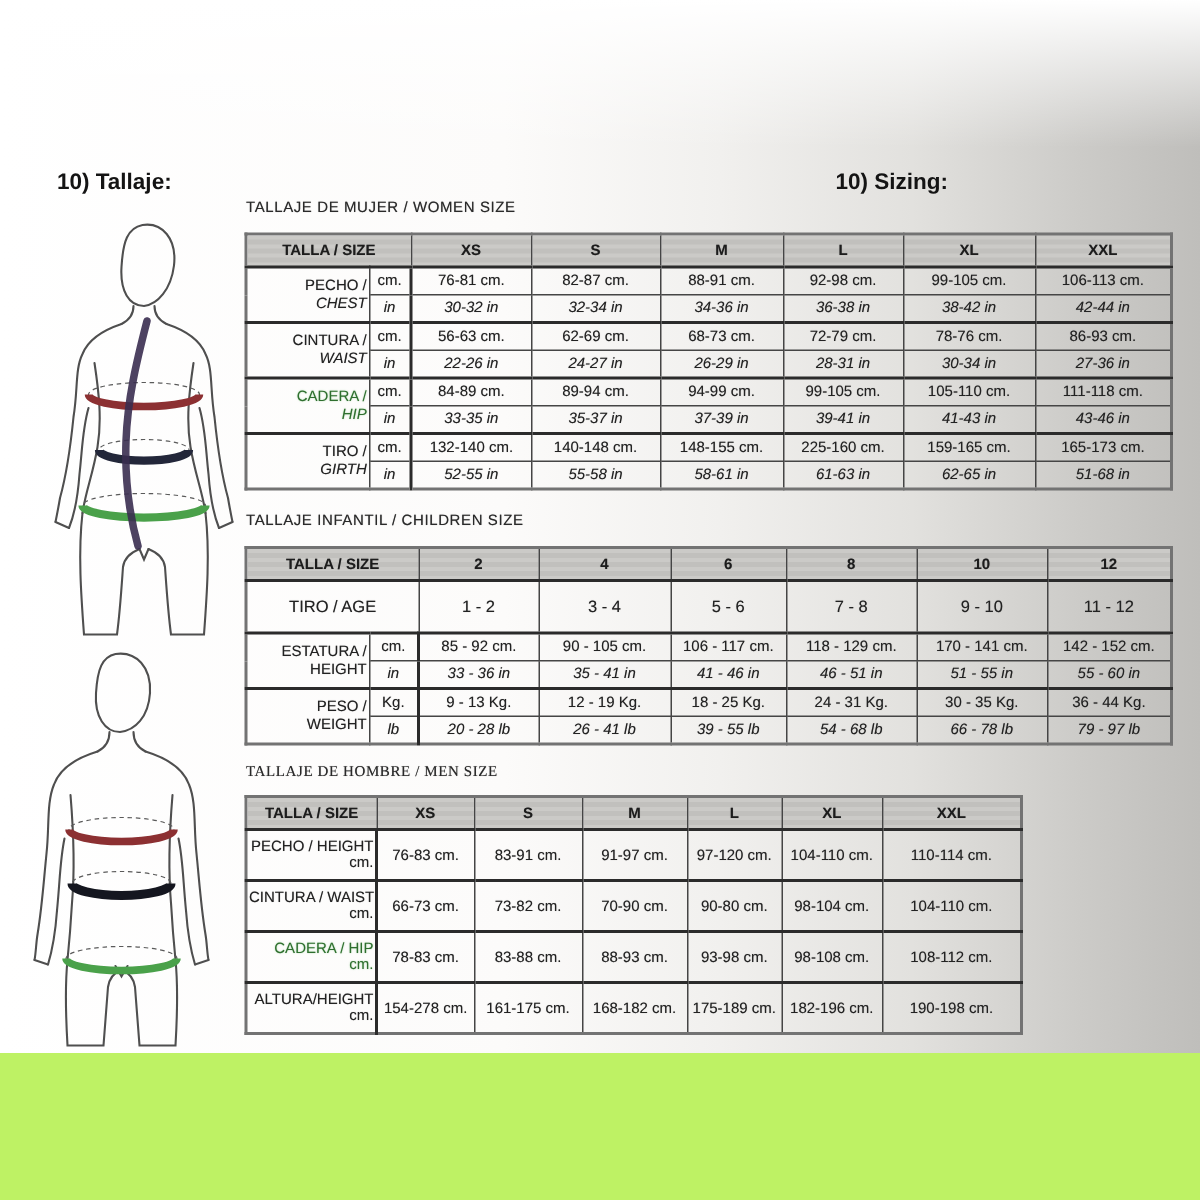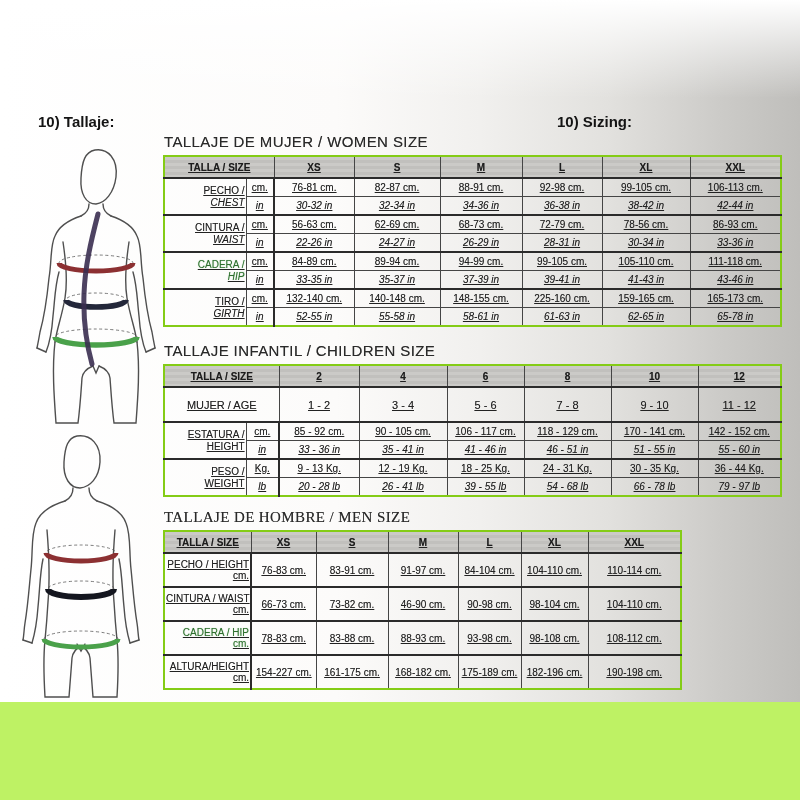--- a/index.html
+++ b/index.html
@@ -3,24 +3,24 @@
 <meta charset="utf-8">
 <style>
   html,body{margin:0;padding:0;background:#fff;}
   #page{position:relative;width:800px;height:800px;background:#bef264;overflow:hidden;
         font-family:"Liberation Sans",sans-serif;color:#1e1e1e;padding-left:40px;}
   .scan-bg{position:absolute;left:0;top:0;width:800px;height:702px;
         background:
           linear-gradient(180deg,#ffffff 0%,rgba(255,255,255,0) 14%),
           linear-gradient(90deg,#ffffff 0%,#fcfbfa 42%,#f1f0ee 60%,#e2e1de 76%,#cccbc8 90%,#bfbebb 100%);}
   .h1{position:absolute;font-size:15px;font-weight:bold;color:#141414;}
-  .tbl-title{position:absolute;font-size:15px;letter-spacing:.4px;color:#2a2a2a;
+  .tbl-title{position:absolute;font-size:10px;letter-spacing:.4px;color:#2a2a2a;
         text-shadow:0 0 .5px rgba(30,30,30,.55);}
   table{position:absolute;border-collapse:collapse;table-layout:fixed;font-size:10px;
-        color:#222;text-shadow:0 0 .5px rgba(30,30,30,.45);border:2px solid #84cc16;text-decoration:underline;}
+        color:#222;text-shadow:0 0 .5px rgba(30,30,30,.45);border:2px solid #737373;}
   td,th{border:1px solid #454545;padding:0 2px;text-align:center;vertical-align:middle;
         overflow:hidden;white-space:nowrap;height:17px;background:transparent;}
   tr.hdr th{background:
         repeating-linear-gradient(180deg,#cbcac7 0 3px,#c1c0bd 3px 6px);
         border-bottom:2px solid #2b2b2b;font-weight:bold;height:20px;color:#1c1c1c;}
   tr.grp td{border-top:2px solid #2b2b2b;}
   tr.sub td{border-top:1px dashed #777;}
   td.lbl{line-height:1.12;padding:1px 1px;text-align:right;}
   td.lbl .l1,td.lbl .l2{display:block;}
   td.lbl .l2{font-style:italic;}
@@ -139,31 +139,31 @@
     <tr class="grp">
       <td class="lbl" rowspan="2">
             <span class="l1">CINTURA /</span>
             <span class="l2">WAIST</span>
           </td>
       <td class="unit">cm.</td>
       <td>56-63 cm.</td>
       <td>62-69 cm.</td>
       <td>68-73 cm.</td>
       <td>72-79 cm.</td>
-      <td>78-56 cm.</td>
+      <td>78-76 cm.</td>
       <td>86-93 cm.</td>
     </tr>
     <tr class="sub">
       <td class="unit it">in</td>
       <td class="it">22-26 in</td>
       <td class="it">24-27 in</td>
       <td class="it">26-29 in</td>
       <td class="it">28-31 in</td>
       <td class="it">30-34 in</td>
-      <td class="it">33-36 in</td>
+      <td class="it">27-36 in</td>
     </tr>
     <tr class="grp">
       <td class="lbl green" rowspan="2">
             <span class="l1">CADERA /</span>
             <span class="l2">HIP</span>
           </td>
       <td class="unit">cm.</td>
       <td>84-89 cm.</td>
       <td>89-94 cm.</td>
       <td>94-99 cm.</td>
@@ -193,21 +193,21 @@
       <td>159-165 cm.</td>
       <td>165-173 cm.</td>
     </tr>
     <tr class="sub">
       <td class="unit it">in</td>
       <td class="it">52-55 in</td>
       <td class="it">55-58 in</td>
       <td class="it">58-61 in</td>
       <td class="it">61-63 in</td>
       <td class="it">62-65 in</td>
-      <td class="it">65-78 in</td>
+      <td class="it">51-68 in</td>
     </tr>
   </tbody>
     </table>
 
   <div class="tbl-title" style="left:164px;top:342px;">TALLAJE INFANTIL / CHILDREN SIZE</div>
   <table style="left:163px;top:364px;width:617px;">
     <colgroup>
         <col style="width:82px">
         <col style="width:33px">
         <col style="width:80px">
@@ -221,21 +221,21 @@
         <tr class="hdr">
       <th colspan="2">TALLA / SIZE</th>
       <th>2</th>
       <th>4</th>
       <th>6</th>
       <th>8</th>
       <th>10</th>
       <th>12</th>
     </tr>
     <tr class="age grp">
-      <td colspan="2">MUJER / AGE</td>
+      <td colspan="2">TIRO / AGE</td>
       <td>1 - 2</td>
       <td>3 - 4</td>
       <td>5 - 6</td>
       <td>7 - 8</td>
       <td>9 - 10</td>
       <td>11 - 12</td>
     </tr>
     <tr class="grp">
       <td class="lbl" rowspan="2">
             <span class="l1">ESTATURA /</span>
@@ -305,54 +305,54 @@
       <th>XXL</th>
     </tr>
     <tr class="grp">
       <td class="lbl">
             <span class="l1">PECHO / HEIGHT</span>
             <span class="l2u">cm.</span>
           </td>
       <td>76-83 cm.</td>
       <td>83-91 cm.</td>
       <td>91-97 cm.</td>
-      <td>84-104 cm.</td>
+      <td>97-120 cm.</td>
       <td>104-110 cm.</td>
       <td>110-114 cm.</td>
     </tr>
     <tr class="grp">
       <td class="lbl">
             <span class="l1">CINTURA / WAIST</span>
             <span class="l2u">cm.</span>
           </td>
       <td>66-73 cm.</td>
       <td>73-82 cm.</td>
-      <td>46-90 cm.</td>
-      <td>90-98 cm.</td>
+      <td>70-90 cm.</td>
+      <td>90-80 cm.</td>
       <td>98-104 cm.</td>
       <td>104-110 cm.</td>
     </tr>
     <tr class="grp">
       <td class="lbl green">
             <span class="l1">CADERA / HIP</span>
             <span class="l2u">cm.</span>
           </td>
       <td>78-83 cm.</td>
       <td>83-88 cm.</td>
       <td>88-93 cm.</td>
       <td>93-98 cm.</td>
       <td>98-108 cm.</td>
       <td>108-112 cm.</td>
     </tr>
     <tr class="grp">
       <td class="lbl">
             <span class="l1">ALTURA/HEIGHT</span>
             <span class="l2u">cm.</span>
           </td>
-      <td>154-227 cm.</td>
+      <td>154-278 cm.</td>
       <td>161-175 cm.</td>
       <td>168-182 cm.</td>
       <td>175-189 cm.</td>
       <td>182-196 cm.</td>
       <td>190-198 cm.</td>
     </tr>
   </tbody>
     </table>
 </div>
 

